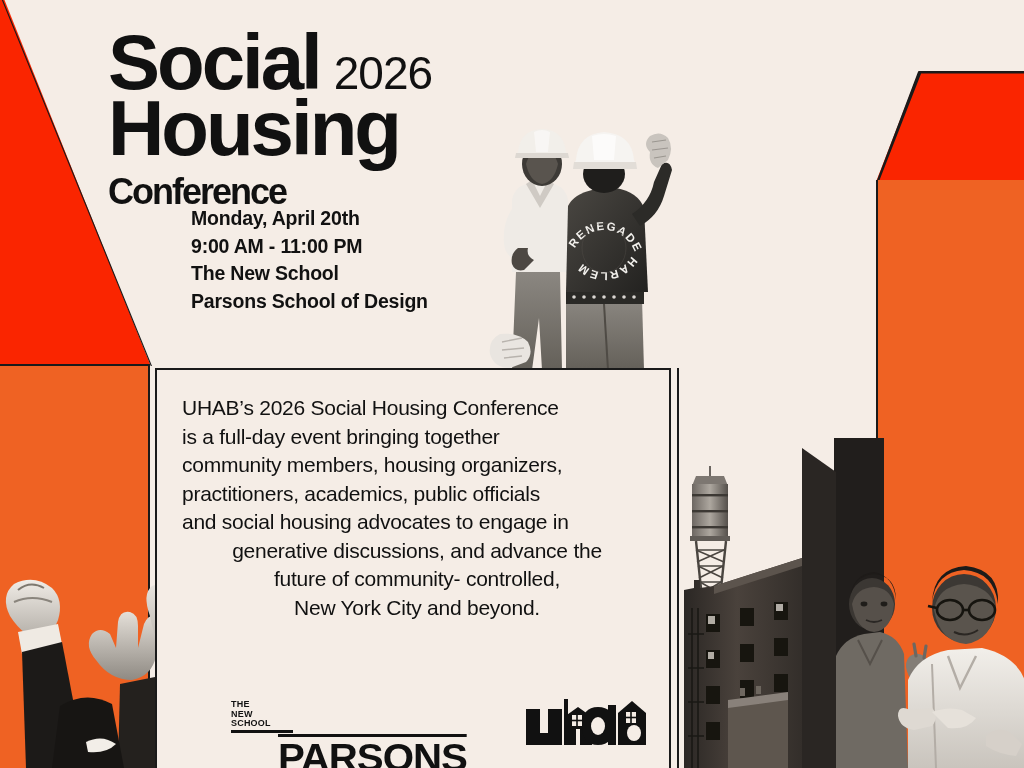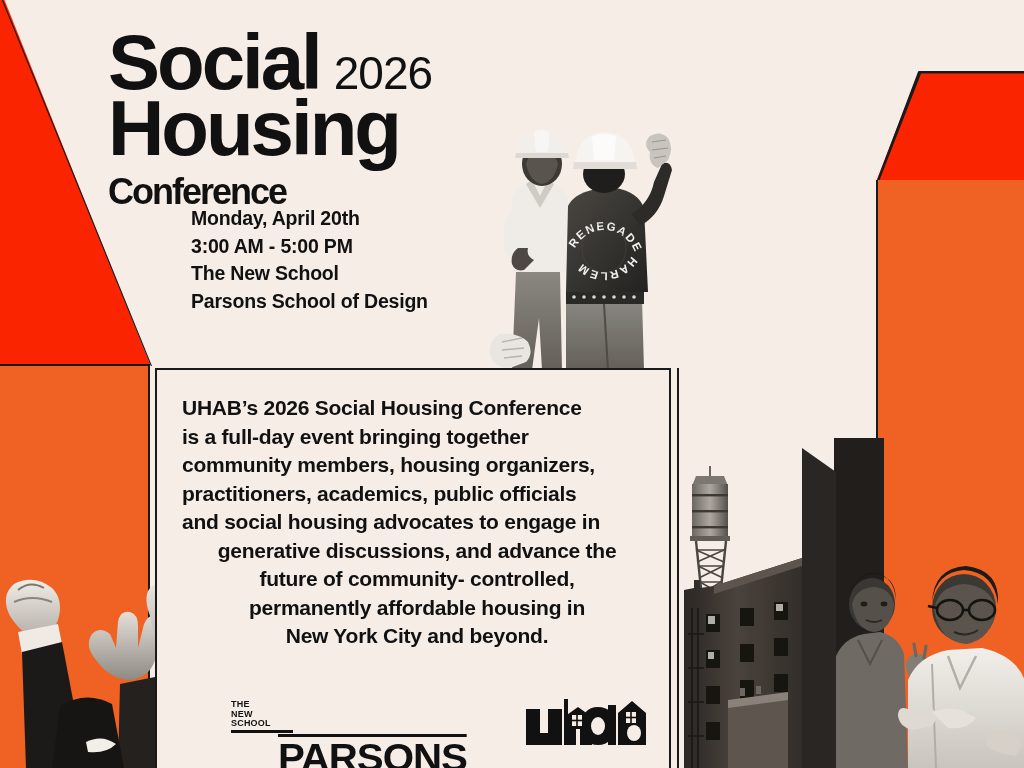--- a/index.html
+++ b/index.html
@@ -133,21 +133,21 @@
     background: #F5EDE6;
     border: 2px solid #1a1a1a;
     border-bottom: none;
     box-sizing: border-box;
   }
   #panel-text {
     position: absolute;
     left: 182px; top: 394px;
     width: 470px;
     font-size: 21px;
-    font-weight: 700;
+    font-weight: 400;
     line-height: 1.36;
     letter-spacing: -0.25px;
   }
   #panel-text .ln { white-space: nowrap; display: block; }
   #panel-text .ln.c { text-align: center; }
 
   
   #logo-parsons {
     position: absolute;
     left: 231px; top: 700px;
@@ -424,35 +424,34 @@
     <div class="hl-row">
       <span id="hl-social">Social</span>
       <span id="hl-year">2026</span>
     </div>
     <div id="hl-housing">Housing</div>
     <div id="hl-conference">Conference</div>
   </div>
 
   <div id="details">
     <div>Monday, April 20th</div>
-    <div>3:00 AM - 5:00 PM</div>
+    <div>9:00 AM - 11:00 PM</div>
     <div>The New School</div>
     <div>Parsons School of Design</div>
   </div>
 
   <div id="panel"></div>
   <div id="panel-text">
     <span class="ln">UHAB’s 2026 Social Housing Conference</span>
     <span class="ln">is a full-day event bringing together</span>
     <span class="ln">community members, housing organizers,</span>
     <span class="ln">practitioners, academics, public officials</span>
     <span class="ln">and social housing advocates to engage in</span>
     <span class="ln c">generative discussions, and advance the</span>
     <span class="ln c">future of community- controlled,</span>
-    <span class="ln c">permanently affordable housing in</span>
     <span class="ln c">New York City and beyond.</span>
   </div>
 
   <div id="logo-parsons">
     <div id="tns">
       <div>THE</div>
       <div>NEW</div>
       <div>SCHOOL</div>
     </div>
     <div id="parsons-word">PARSONS</div>

